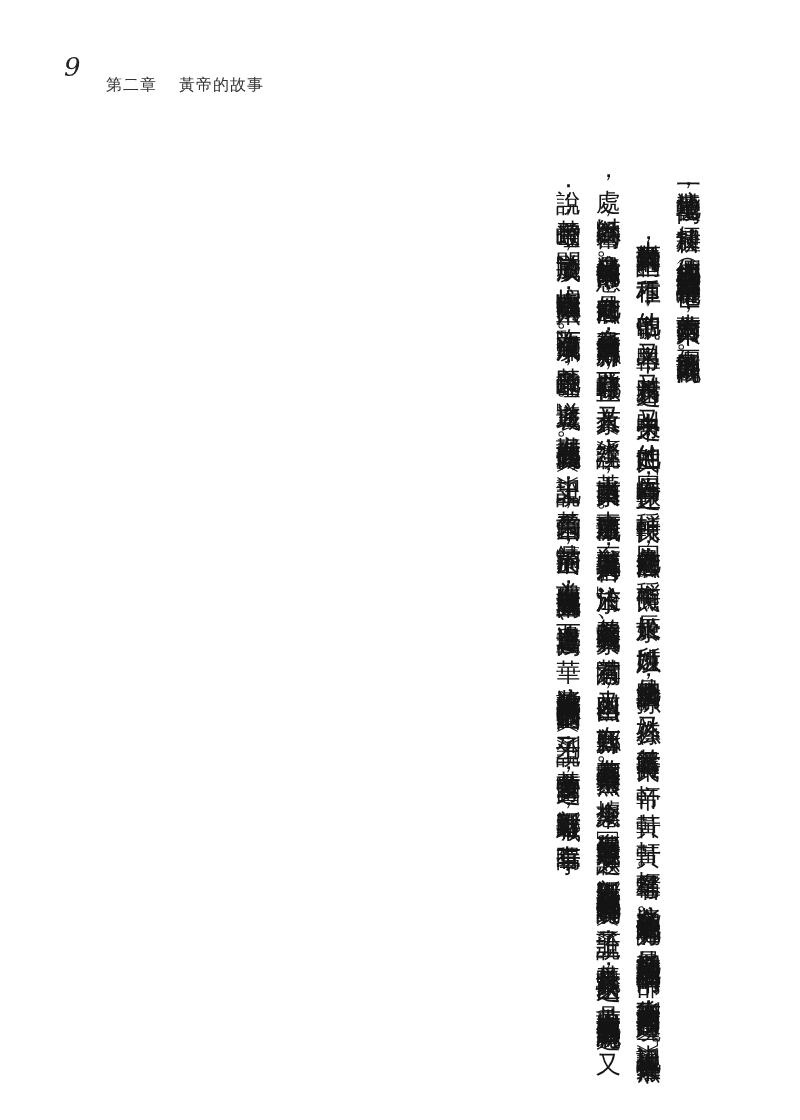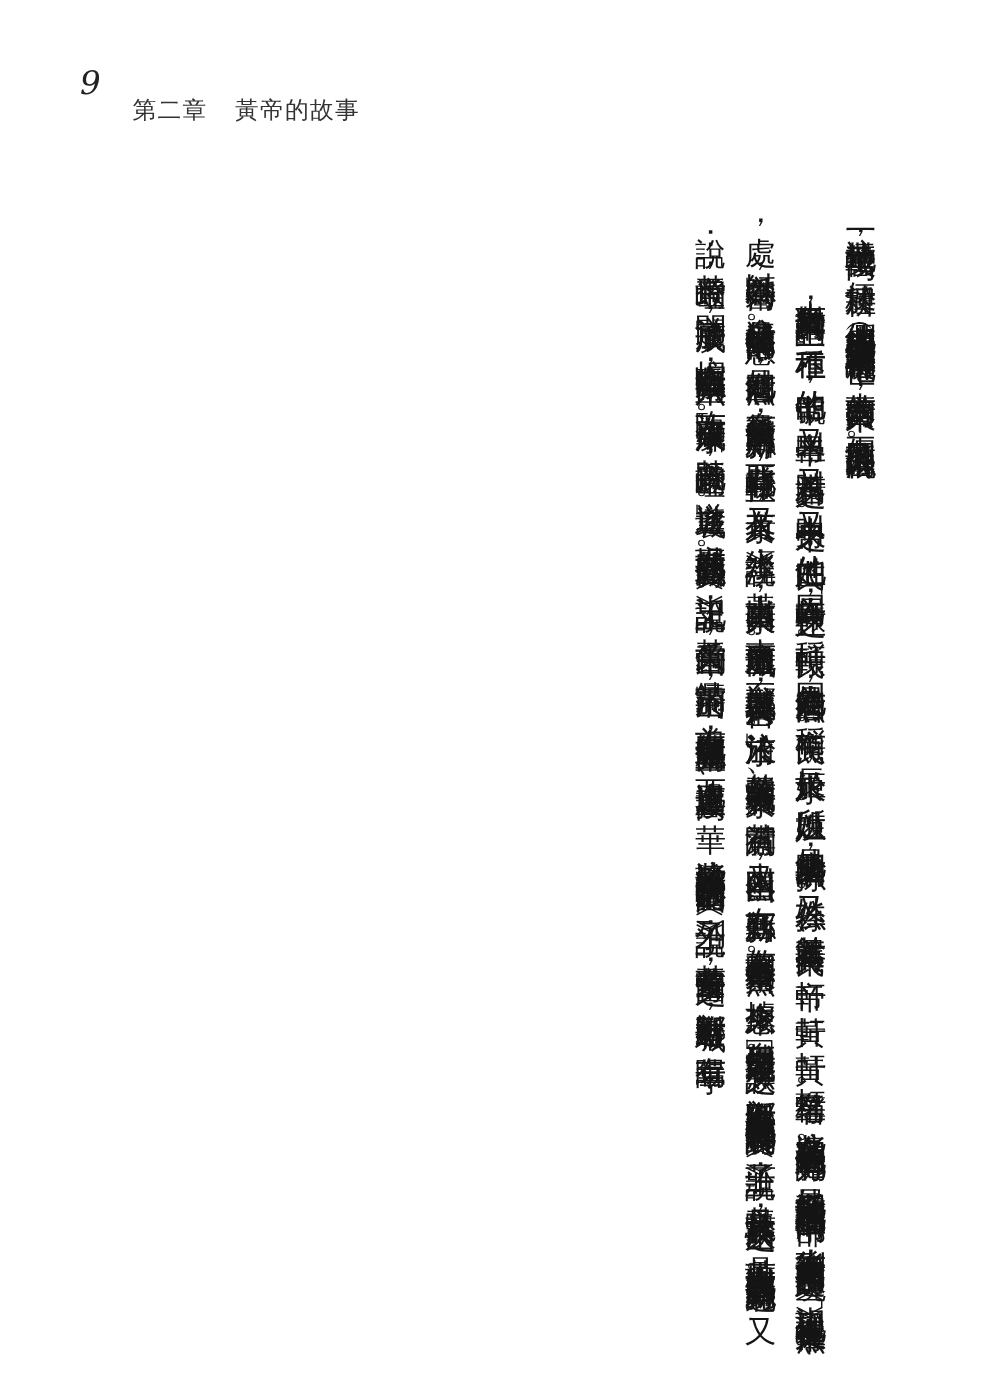--- a/index.html
+++ b/index.html
@@ -1,20 +1,20 @@
 <!DOCTYPE html>
 <html><head>
 <meta charset="utf-8">
 <style>
   html, body { margin: 0; padding: 0; background: #ffffff; }
   body { width: 800px; height: 1120px; position: relative; overflow: hidden;
          font-family: "DejaVu Sans", "Liberation Sans", sans-serif; color: #1a1a1a; }
   .page-number { position: absolute; left: 64px; top: 52px; font-family: "DejaVu Serif", "Liberation Serif", serif;
                  font-style: italic; font-size: 26px; color: #222; }
-  .running-head { position: absolute; left: 106px; top: 75px; font-size: 19px; color: #333; letter-spacing: 1px; }
+  .running-head { position: absolute; left: 106px; top: 75px; font-size: 16px; color: #333; letter-spacing: 1px; }
   .running-head .gap { display: inline-block; width: 22px; }
   .body-text { position: absolute; top: 170px; right: 92px; height: 880px;
                writing-mode: vertical-rl; font-size: 25px; line-height: 40px;
                letter-spacing: 1.35px; color: #151515; }
   .para { margin: 0; text-indent: 0; }
   .para.indent { text-indent: 2em; }
 </style>
 </head>
 <body>
 

